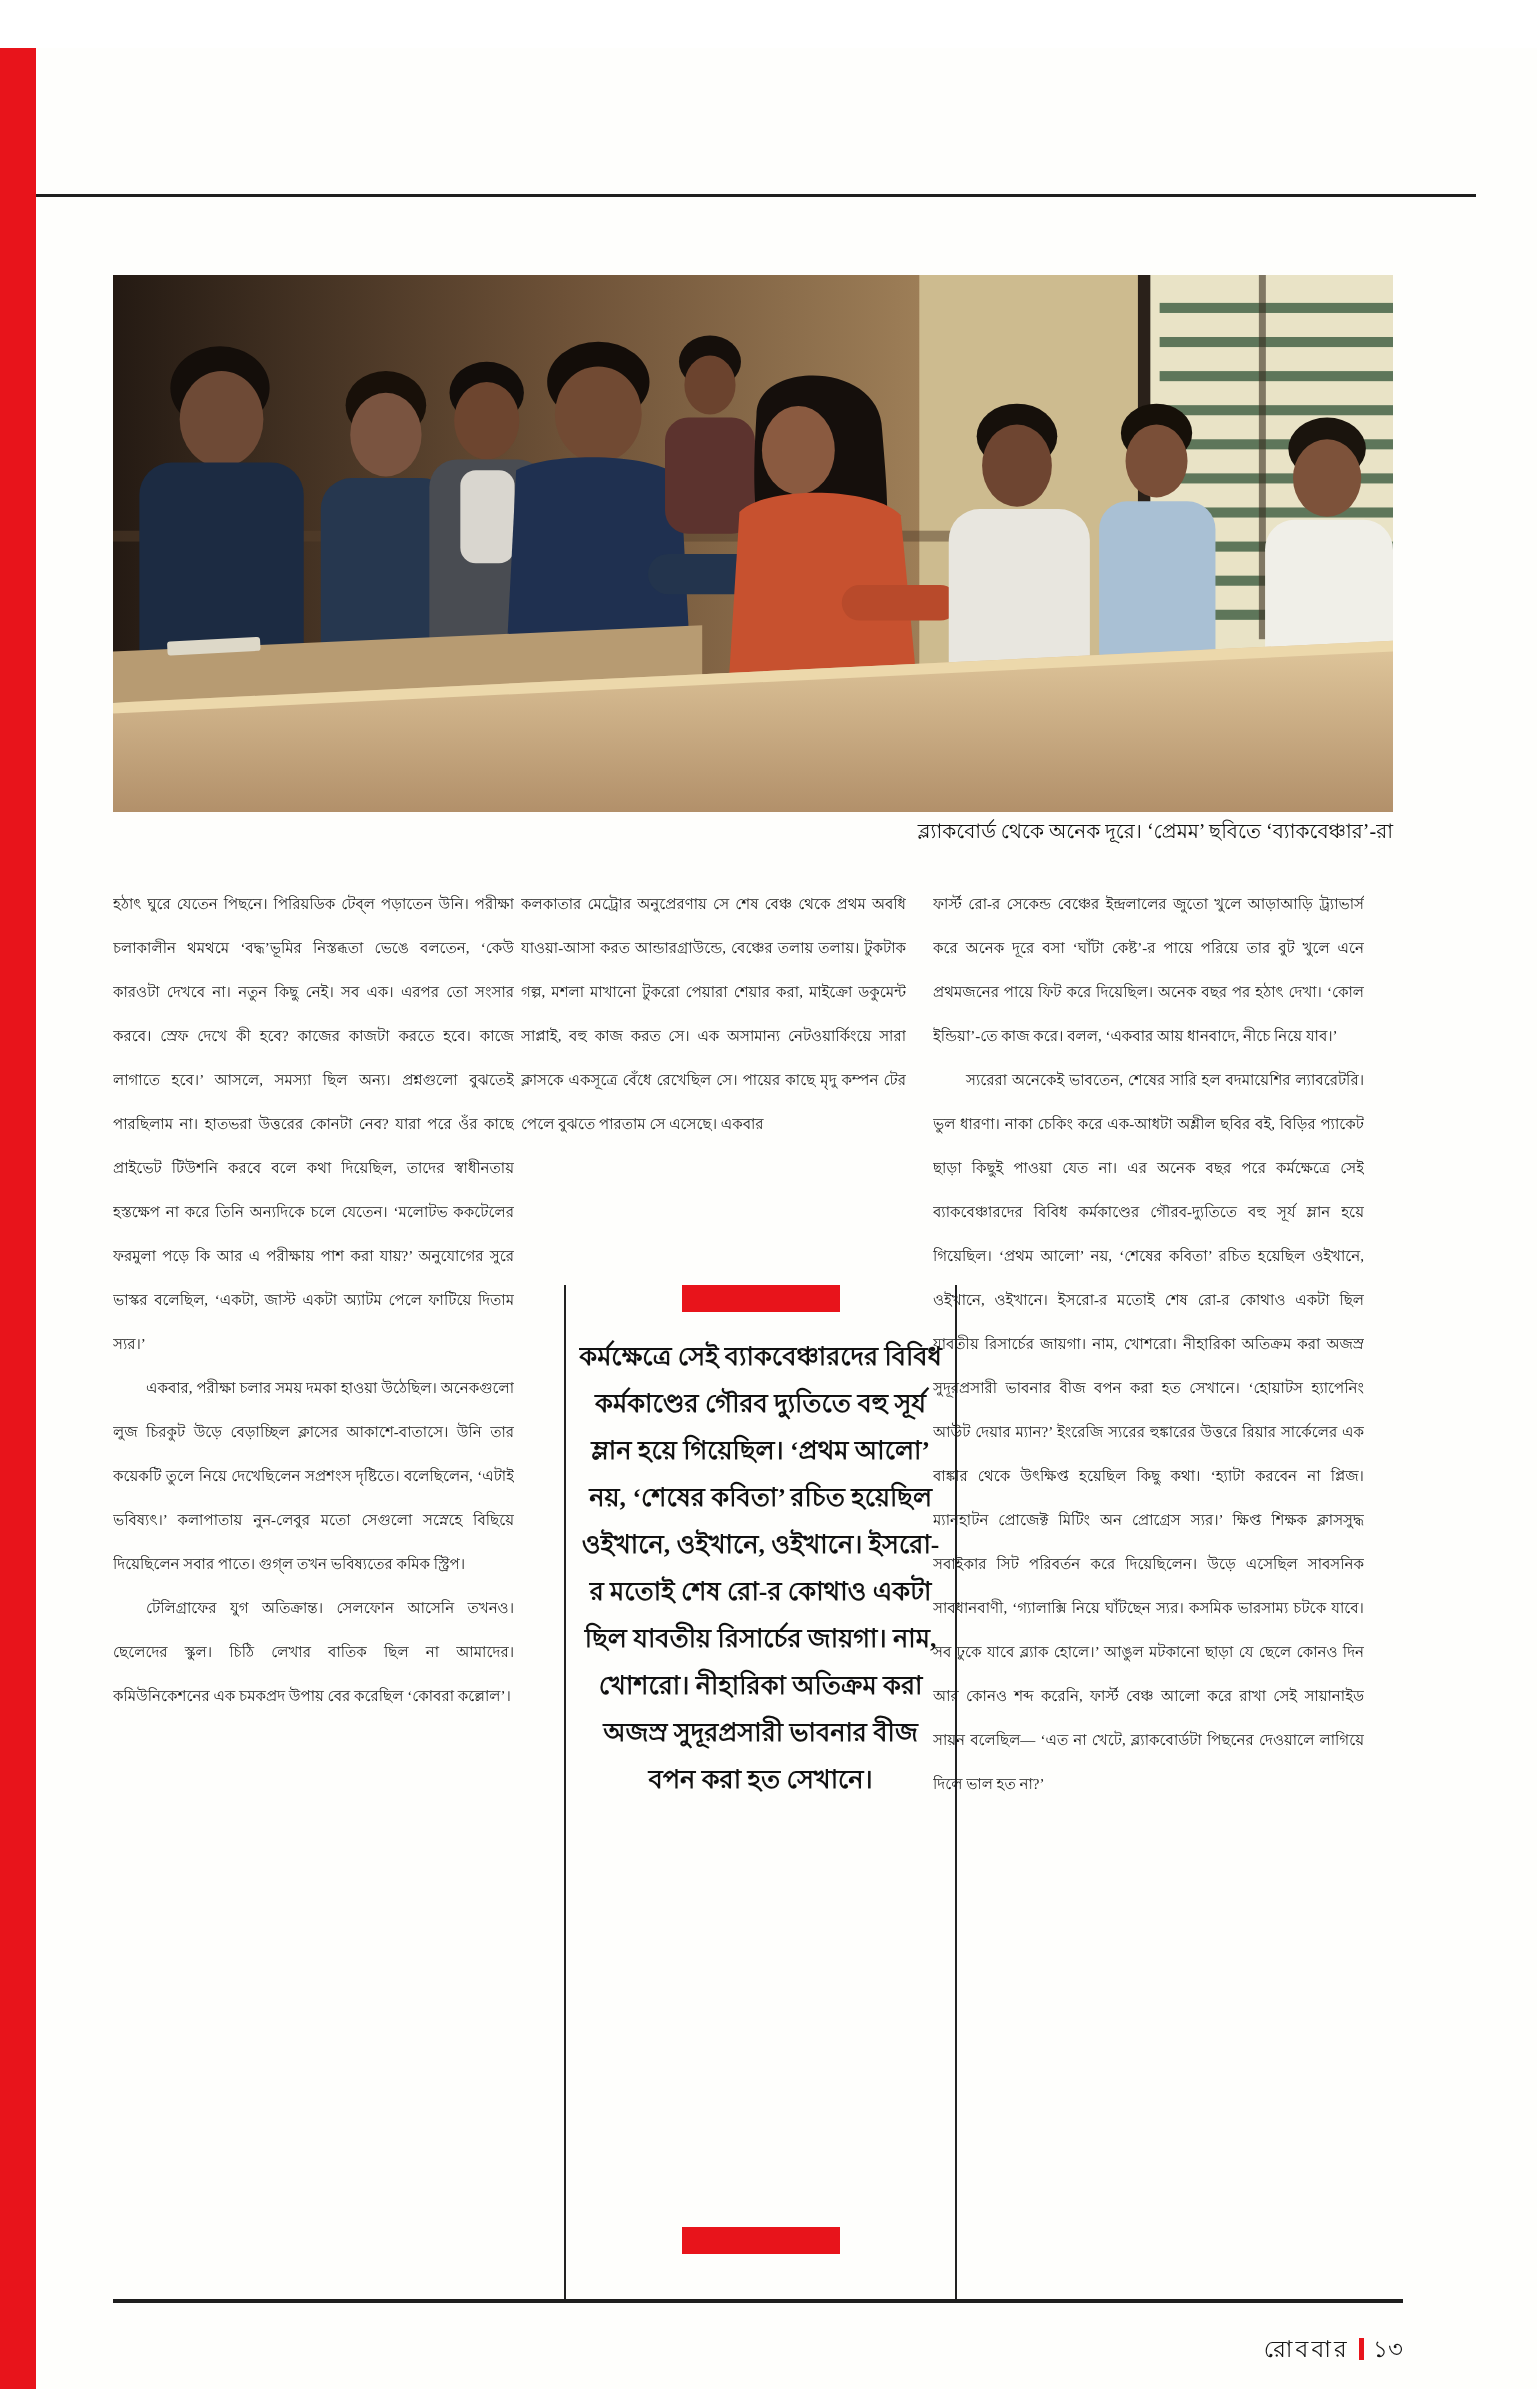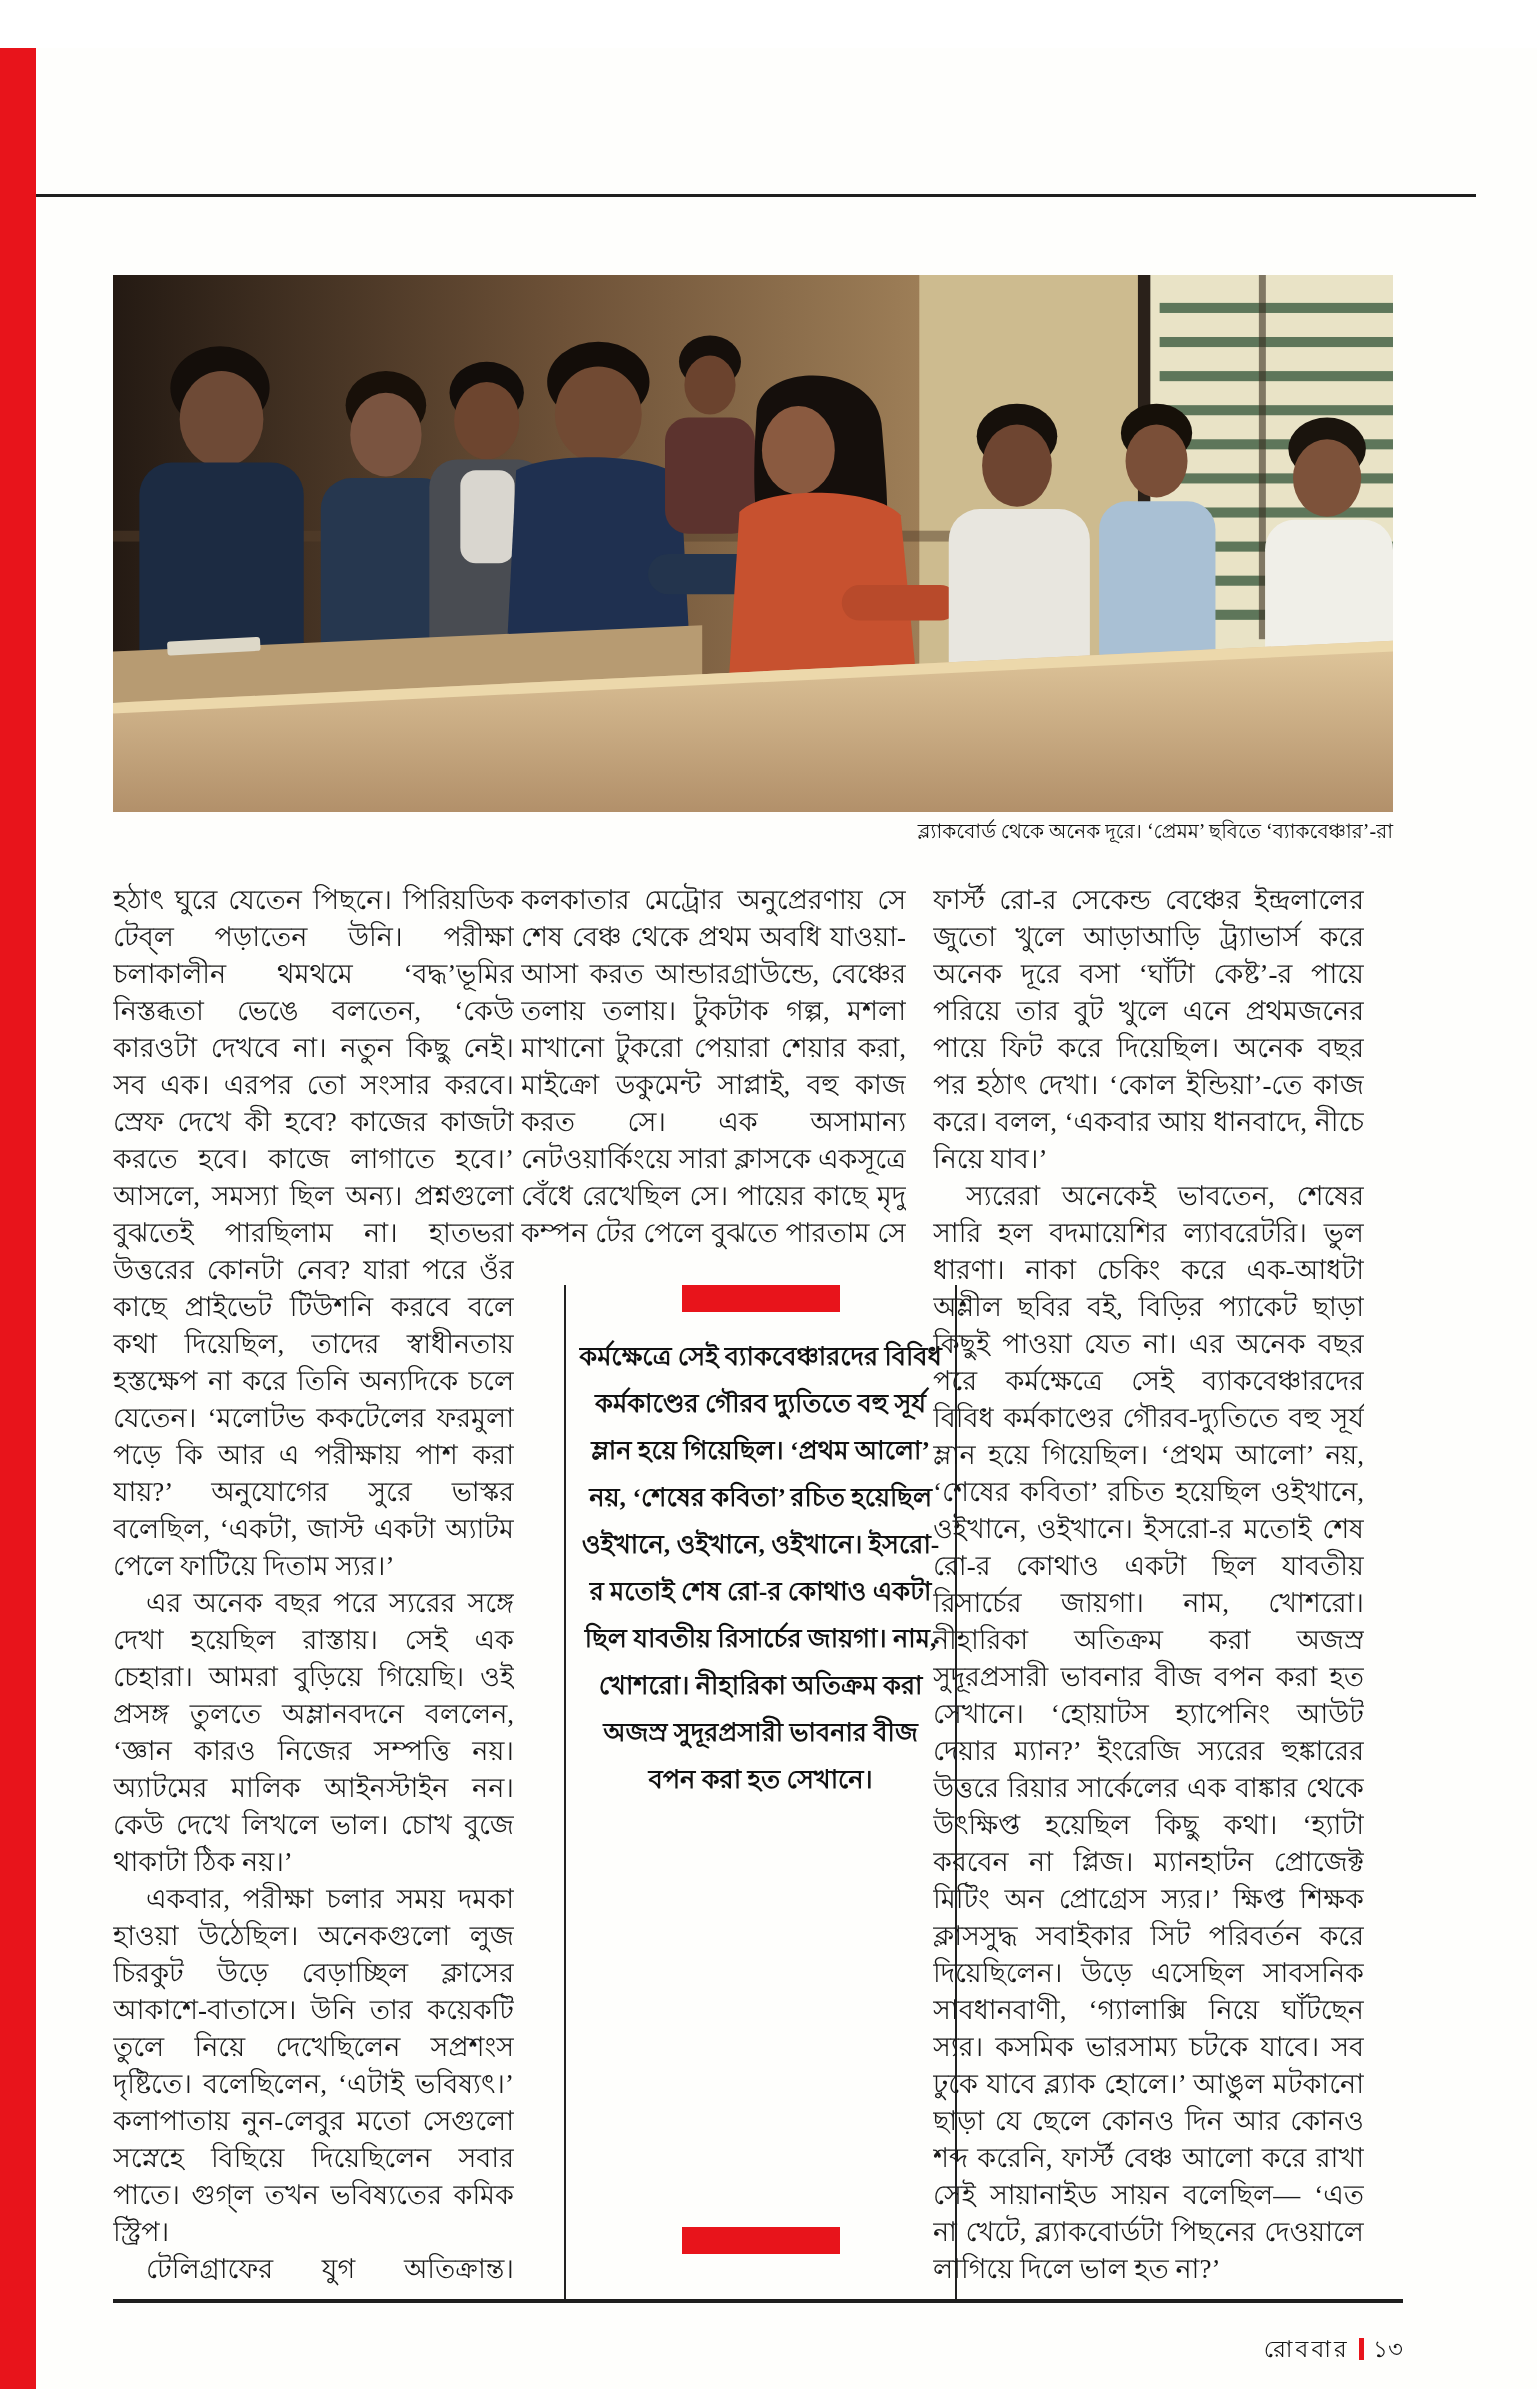--- a/index.html
+++ b/index.html
@@ -12,21 +12,21 @@
 
   .photo-wrap { position:absolute; left:113px; top:227px; width:1280px; height:537px; overflow:hidden; background:#6b543c; }
   .photo-wrap svg { display:block; width:100%; height:100%; }
 
   .caption {
     position:absolute; left:113px; top:770px; width:1280px;
     text-align:right; font-size:20px; line-height:26px; color:#111;
   }
 
   .col {
-    position:absolute; top:834px; font-size:27px; line-height:37px;
+    position:absolute; top:834px; font-size:15px; line-height:44px;
     text-align:justify; overflow:hidden;
   }
   .col p { margin:0; }
   .col p.indent { text-indent:33px; }
   #col1 { left:113px;  width:401px; height:1404px; }
   #col2 { left:521px;  width:385px; height:372px; }
   #col3 { left:933px; width:431px; height:1404px; }
 
   .pq-rule { position:absolute; width:2.3px; top:1237px; height:1017px; background:#222; }
   #pq-rule-left  { left:564px; }
@@ -142,21 +142,20 @@
       <polygon points="0,552 1651,472 1651,486 0,566" fill="#ecd8ab"></polygon>
 
       <rect x="70" y="470" width="120" height="18" rx="4" fill="#ddd8c8" transform="rotate(-3 130 479)"></rect>
     </svg>
   </div>
 
   <div class="caption">ব্ল্যাকবোর্ড থেকে অনেক দূরে। ‘প্রেমম’ ছবিতে ‘ব্যাকবেঞ্চার’-রা</div>
 
   <div class="col" id="col1">
     <p>হঠাৎ ঘুরে যেতেন পিছনে। পিরিয়ডিক টেব্‌ল পড়াতেন উনি। পরীক্ষা চলাকালীন থমথমে ‘বদ্ধ’ভূমির নিস্তব্ধতা ভেঙে বলতেন, ‘কেউ কারওটা দেখবে না। নতুন কিছু নেই। সব এক। এরপর তো সংসার করবে। স্রেফ দেখে কী হবে? কাজের কাজটা করতে হবে। কাজে লাগাতে হবে।’ আসলে, সমস্যা ছিল অন্য। প্রশ্নগুলো বুঝতেই পারছিলাম না। হাতভরা উত্তরের কোনটা নেব? যারা পরে ওঁর কাছে প্রাইভেট টিউশনি করবে বলে কথা দিয়েছিল, তাদের স্বাধীনতায় হস্তক্ষেপ না করে তিনি অন্যদিকে চলে যেতেন। ‘মলোটভ ককটেলের ফরমুলা পড়ে কি আর এ পরীক্ষায় পাশ করা যায়?’ অনুযোগের সুরে ভাস্কর বলেছিল, ‘একটা, জাস্ট একটা অ্যাটম পেলে ফাটিয়ে দিতাম স্যর।’</p>
-    <p class="indent">এর অনেক বছর পরে স্যরের সঙ্গে দেখা হয়েছিল রাস্তায়। সেই এক চেহারা। আমরা বুড়িয়ে গিয়েছি। ওই প্রসঙ্গ তুলতে অম্লানবদনে বললেন, ‘জ্ঞান কারও নিজের সম্পত্তি নয়। অ্যাটমের মালিক আইনস্টাইন নন। কেউ দেখে লিখলে ভাল। চোখ বুজে থাকাটা ঠিক নয়।’</p>
     <p class="indent">একবার, পরীক্ষা চলার সময় দমকা হাওয়া উঠেছিল। অনেকগুলো লুজ চিরকুট উড়ে বেড়াচ্ছিল ক্লাসের আকাশে-বাতাসে। উনি তার কয়েকটি তুলে নিয়ে দেখেছিলেন সপ্রশংস দৃষ্টিতে। বলেছিলেন, ‘এটাই ভবিষ্যৎ।’ কলাপাতায় নুন-লেবুর মতো সেগুলো সস্নেহে বিছিয়ে দিয়েছিলেন সবার পাতে। গুগ্‌ল তখন ভবিষ্যতের কমিক স্ট্রিপ।</p>
     <p class="indent">টেলিগ্রাফের যুগ অতিক্রান্ত। সেলফোন আসেনি তখনও। ছেলেদের স্কুল। চিঠি লেখার বাতিক ছিল না আমাদের। কমিউনিকেশনের এক চমকপ্রদ উপায় বের করেছিল ‘কোবরা কল্লোল’।</p>
   </div>
 
   <div class="col" id="col2">
     <p>কলকাতার মেট্রোর অনুপ্রেরণায় সে শেষ বেঞ্চ থেকে প্রথম অবধি যাওয়া-আসা করত আন্ডারগ্রাউন্ডে, বেঞ্চের তলায় তলায়। টুকটাক গল্প, মশলা মাখানো টুকরো পেয়ারা শেয়ার করা, মাইক্রো ডকুমেন্ট সাপ্লাই, বহু কাজ করত সে। এক অসামান্য নেটওয়ার্কিংয়ে সারা ক্লাসকে একসূত্রে বেঁধে রেখেছিল সে। পায়ের কাছে মৃদু কম্পন টের পেলে বুঝতে পারতাম সে এসেছে। একবার</p>
   </div>
 
   <div class="pq-rule" id="pq-rule-left"></div>
   <div class="pq-rule" id="pq-rule-right"></div>

